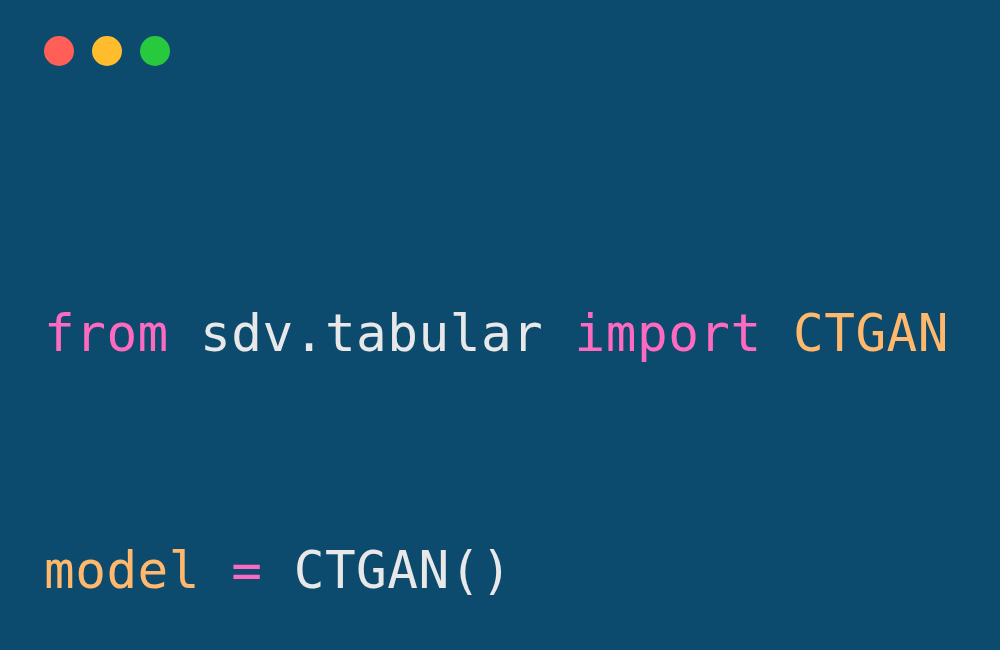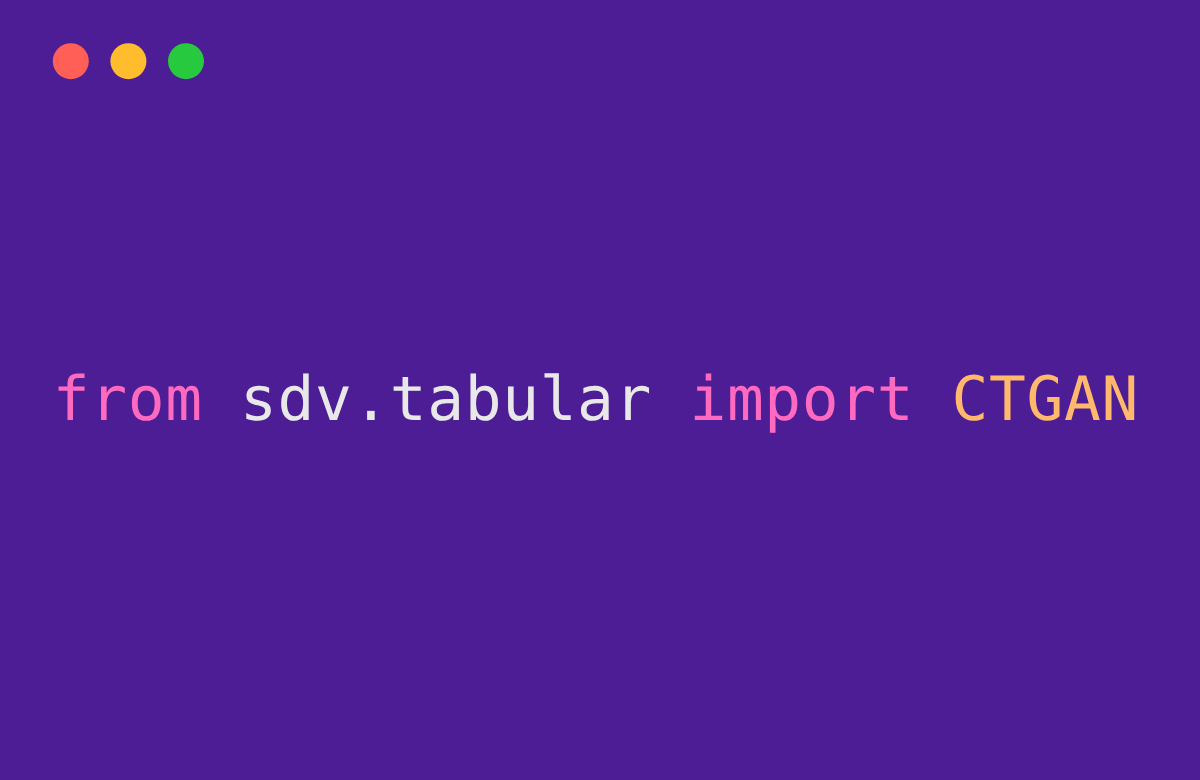--- a/index.html
+++ b/index.html
@@ -6,21 +6,21 @@
     body {
       background: #2b2e33;
       width: 1000px;
       height: 650px;
       overflow: hidden;
       font-family: 'Menlo', 'Monaco', 'Consolas', monospace;
     }
     .window {
       width: 100%;
       height: 100%;
-      background: #4c1d95;
+      background: #0c4a6e;
       padding: 0;
     }
     .titlebar {
       display: flex;
       align-items: center;
       gap: 18px;
       padding: 36px 44px 0 44px;
     }
     .dot {
       width: 30px;
@@ -54,17 +54,18 @@
 
 <div class="window">
   <div class="titlebar">
     <div class="dot dot-red"></div>
     <div class="dot dot-yellow"></div>
     <div class="dot dot-green"></div>
   </div>
 
   <div class="code">
     <span class="code-line"><span class="kw">from</span> <span class="mod">sdv</span><span class="punct">.</span><span class="mod">tabular</span> <span class="kw">import</span> <span class="cls">CTGAN</span></span>
+    <span class="code-line"><span class="ident-orange">model</span> <span class="eq">=</span> <span class="call">CTGAN</span><span class="punct">(</span><span class="punct">)</span></span>
     
     
     
   </div>
 </div>
 
 </body></html>

